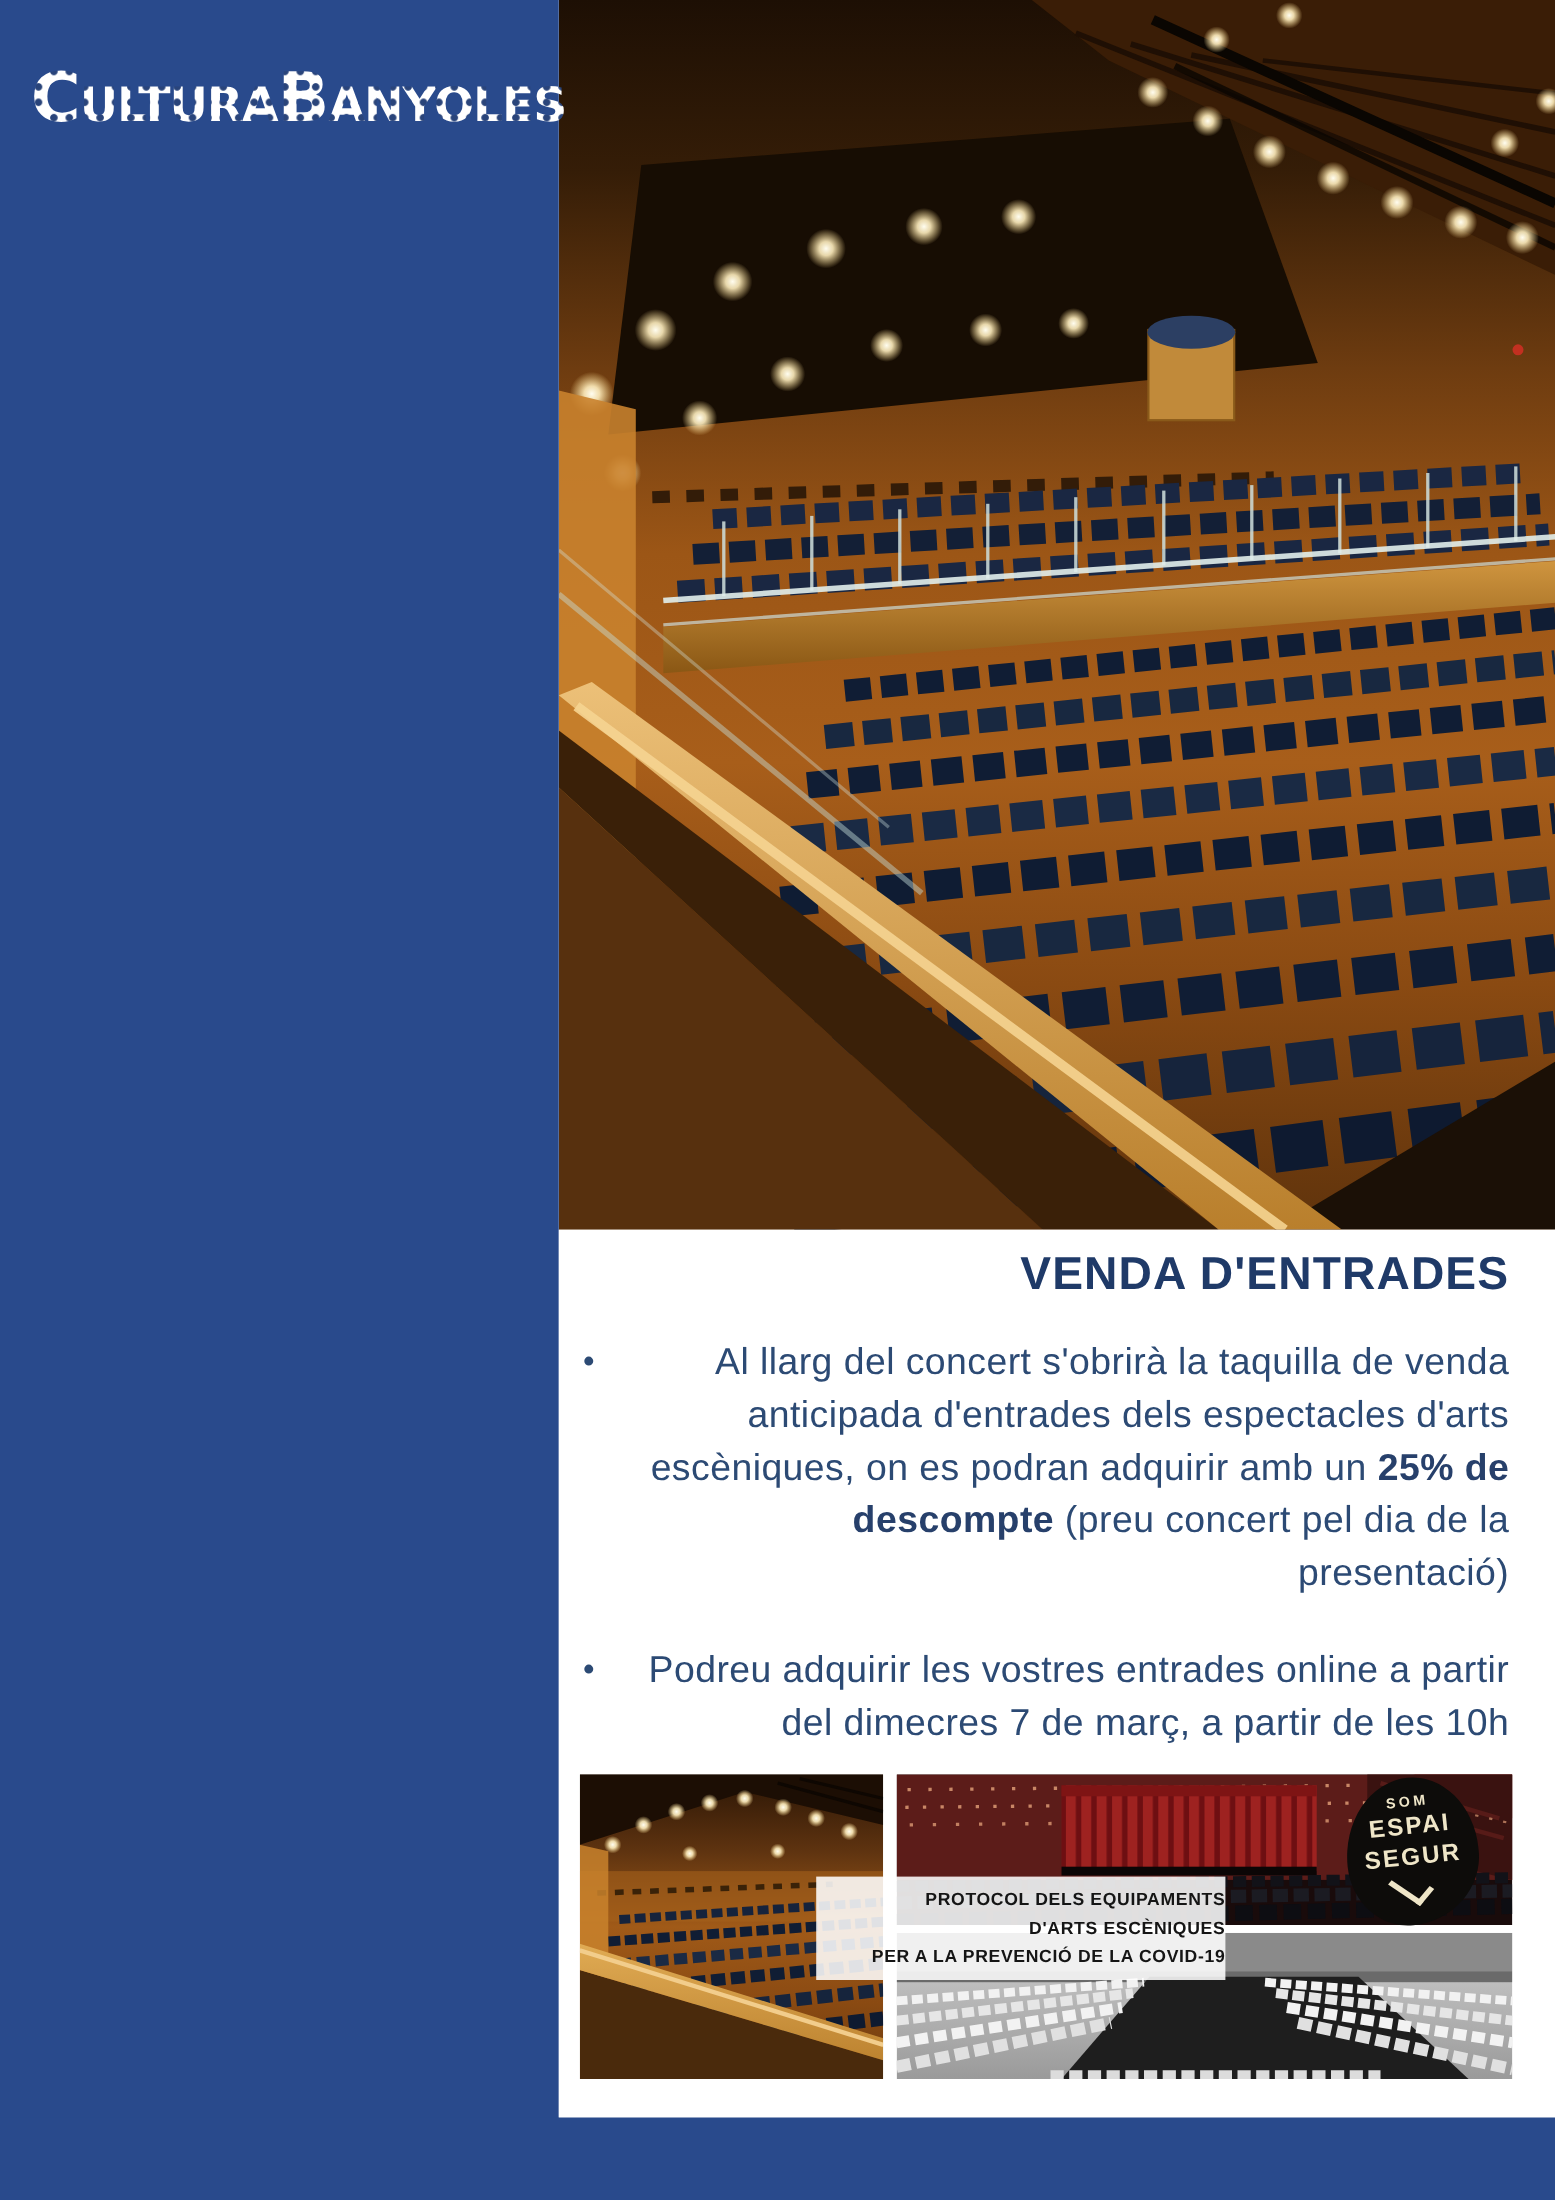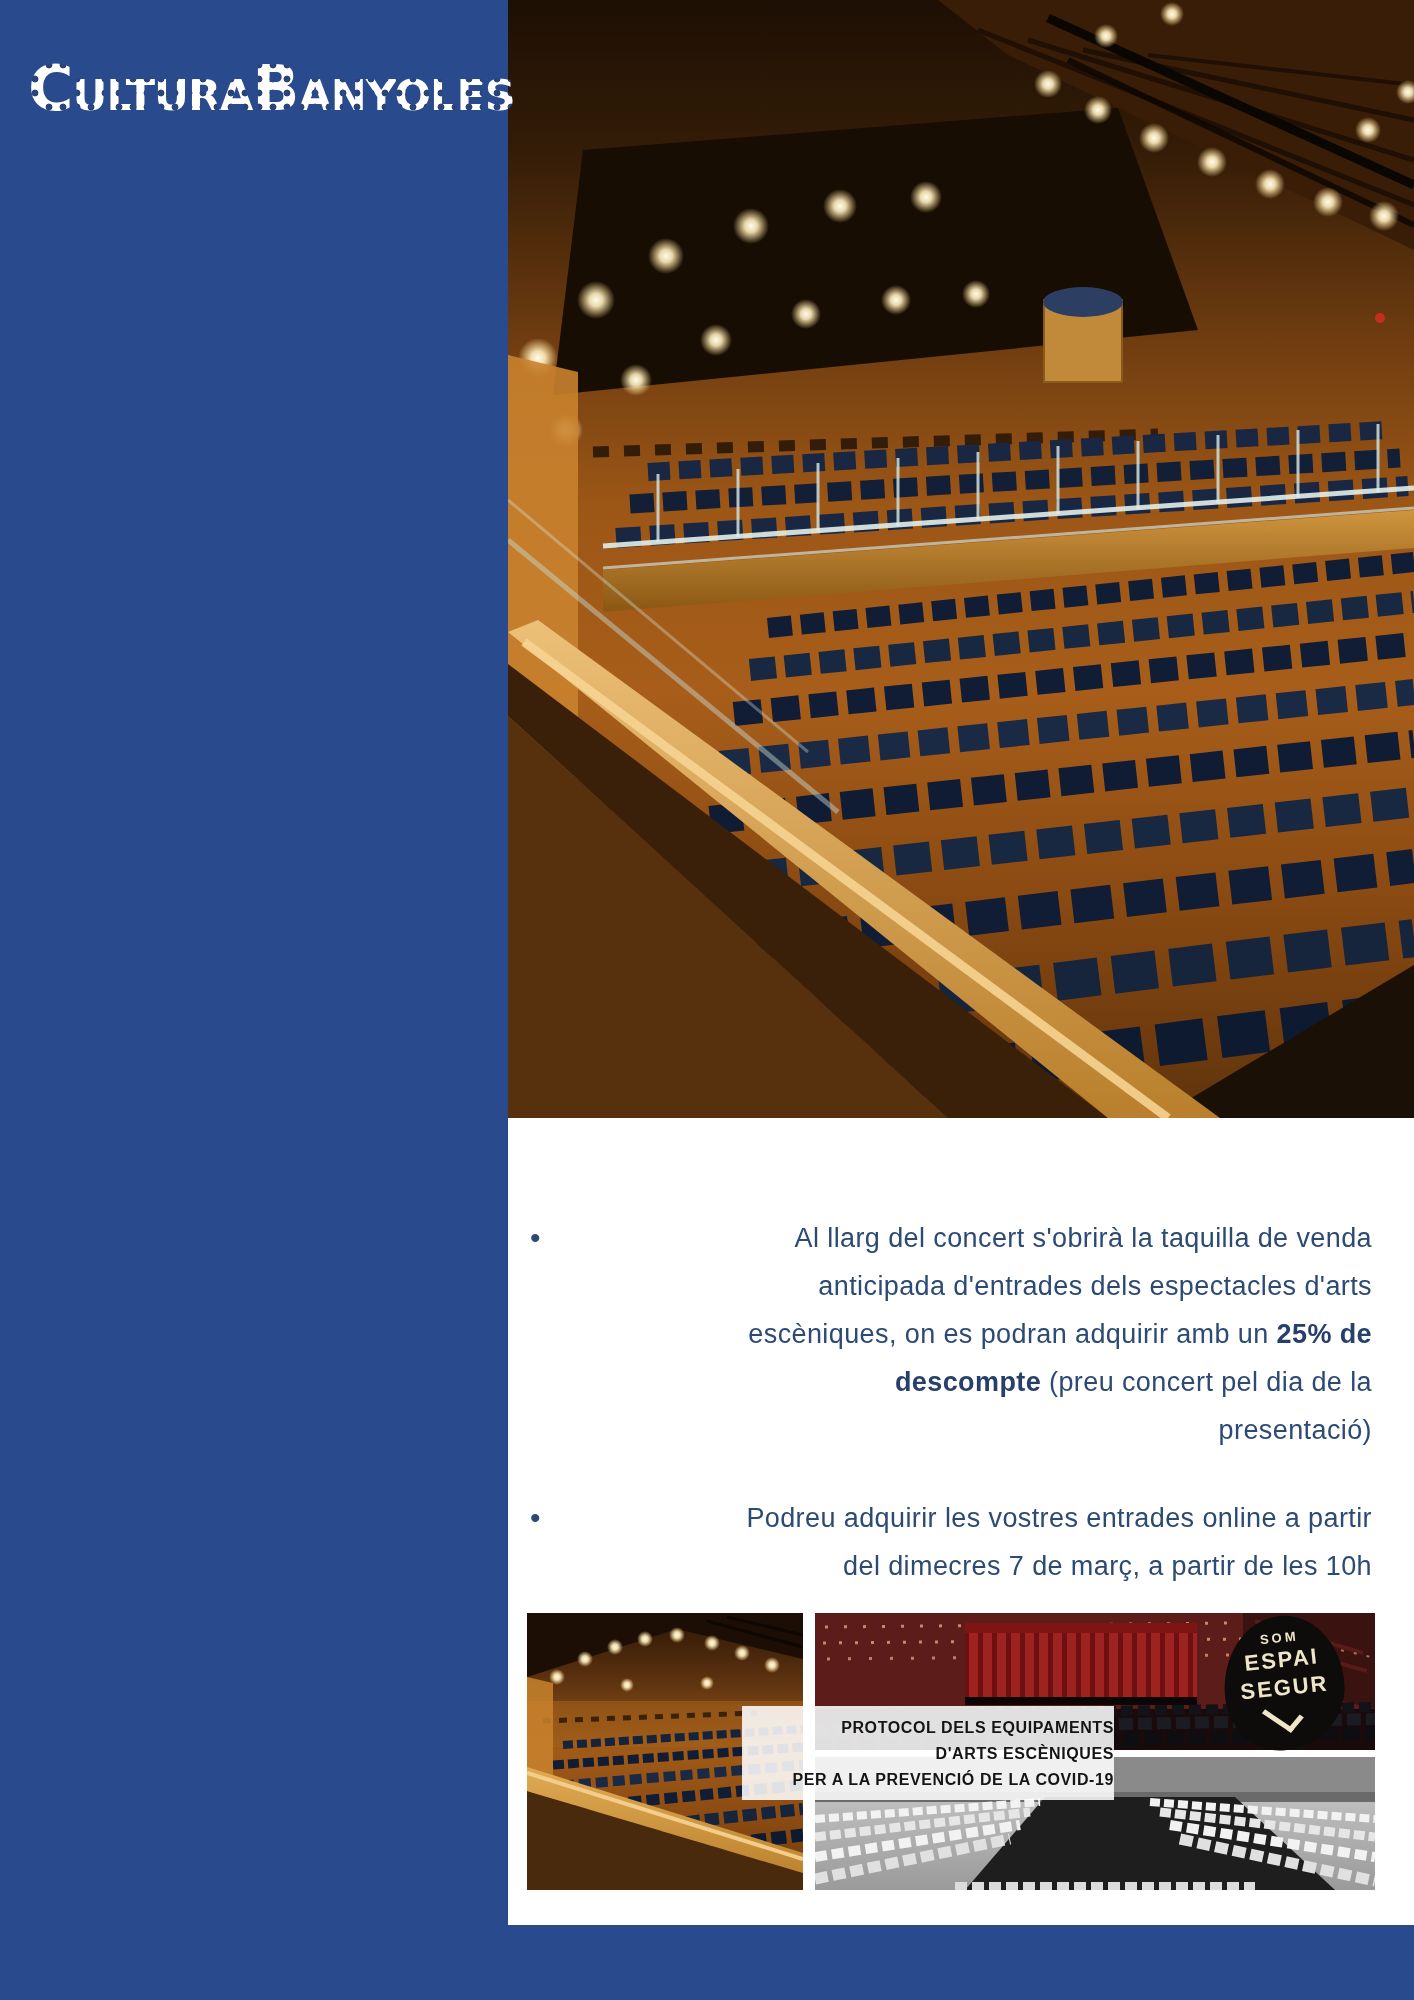--- a/index.html
+++ b/index.html
@@ -28,21 +28,21 @@
   
   .photo-main{position:absolute;left:508px;top:0;width:906px;height:1118px;overflow:hidden;z-index:1;}
   .photo-main svg,.mini svg{display:block;width:100%;height:100%;}
   .panel{position:absolute;left:508px;top:1118px;width:906px;height:807px;background:#ffffff;z-index:3;}
   .tickets-heading{position:absolute;left:530px;top:1134px;width:842px;text-align:right;z-index:4;
                    color:#1F3A68;font-weight:bold;font-size:42px;letter-spacing:1px;}
   .bullets{position:absolute;left:530px;top:1214px;width:842px;z-index:4;}
   .bullet-row{display:flex;align-items:flex-start;margin-bottom:40px;}
   .bullet-row .dot{width:46px;flex:0 0 46px;text-align:left;color:#2C4A74;font-size:30px;line-height:48px;}
   .bullet-row .btext{flex:1;text-align:right;white-space:pre-line;color:#2C4A74;
-                     font-size:27px;line-height:48px;letter-spacing:.4px;}
+                     font-size:34px;line-height:48px;letter-spacing:.4px;}
   .bullet-row .btext b{font-weight:bold;color:#27406B;}
   
   .mini{position:absolute;overflow:hidden;z-index:4;}
   .mini-left{left:527px;top:1613px;width:276px;height:277px;}
   .mini-red{left:815px;top:1613px;width:560px;height:137px;}
   .mini-gray{left:815px;top:1757px;width:560px;height:133px;}
   .protocol{position:absolute;left:742px;top:1706px;width:372px;z-index:5;
             background:rgba(255,255,255,.87);text-align:right;padding:9px 0 7px 0;
             color:#151515;font-weight:bold;font-size:16px;line-height:26px;letter-spacing:.6px;}
   .badge{position:absolute;left:1224px;top:1616px;width:120px;height:134px;z-index:6;
@@ -178,20 +178,21 @@
       <line x1="0" y1="500" x2="300" y2="752" stroke="#d5e8e4" stroke-width="3" opacity=".35"></line>
       <polygon points="0,716 440,1118 0,1118" fill="#57300e"></polygon>
       <polygon points="0,664 600,1118 440,1118 0,716" fill="#3a2008"></polygon>
       <polygon points="0,632 30,620 712,1118 600,1118" fill="url(#railG)"></polygon>
       <line x1="16" y1="642" x2="660" y2="1118" stroke="#f6d492" stroke-width="9" opacity=".9"></line>
     </svg>
   </div>
 
   <div class="panel"></div>
 
+  <div class="tickets-heading">VENDA D'ENTRADES</div>
 
   <div class="bullets">
       <div class="bullet-row">
         <span class="dot">•</span>
         <div class="btext"><span>Al llarg del concert s'obrirà la taquilla de venda
 anticipada d'entrades dels espectacles d'arts
 escèniques, on es podran adquirir amb un </span><b>25% de
 descompte</b><span> (preu concert pel dia de la
 presentació)</span></div>
       </div>

